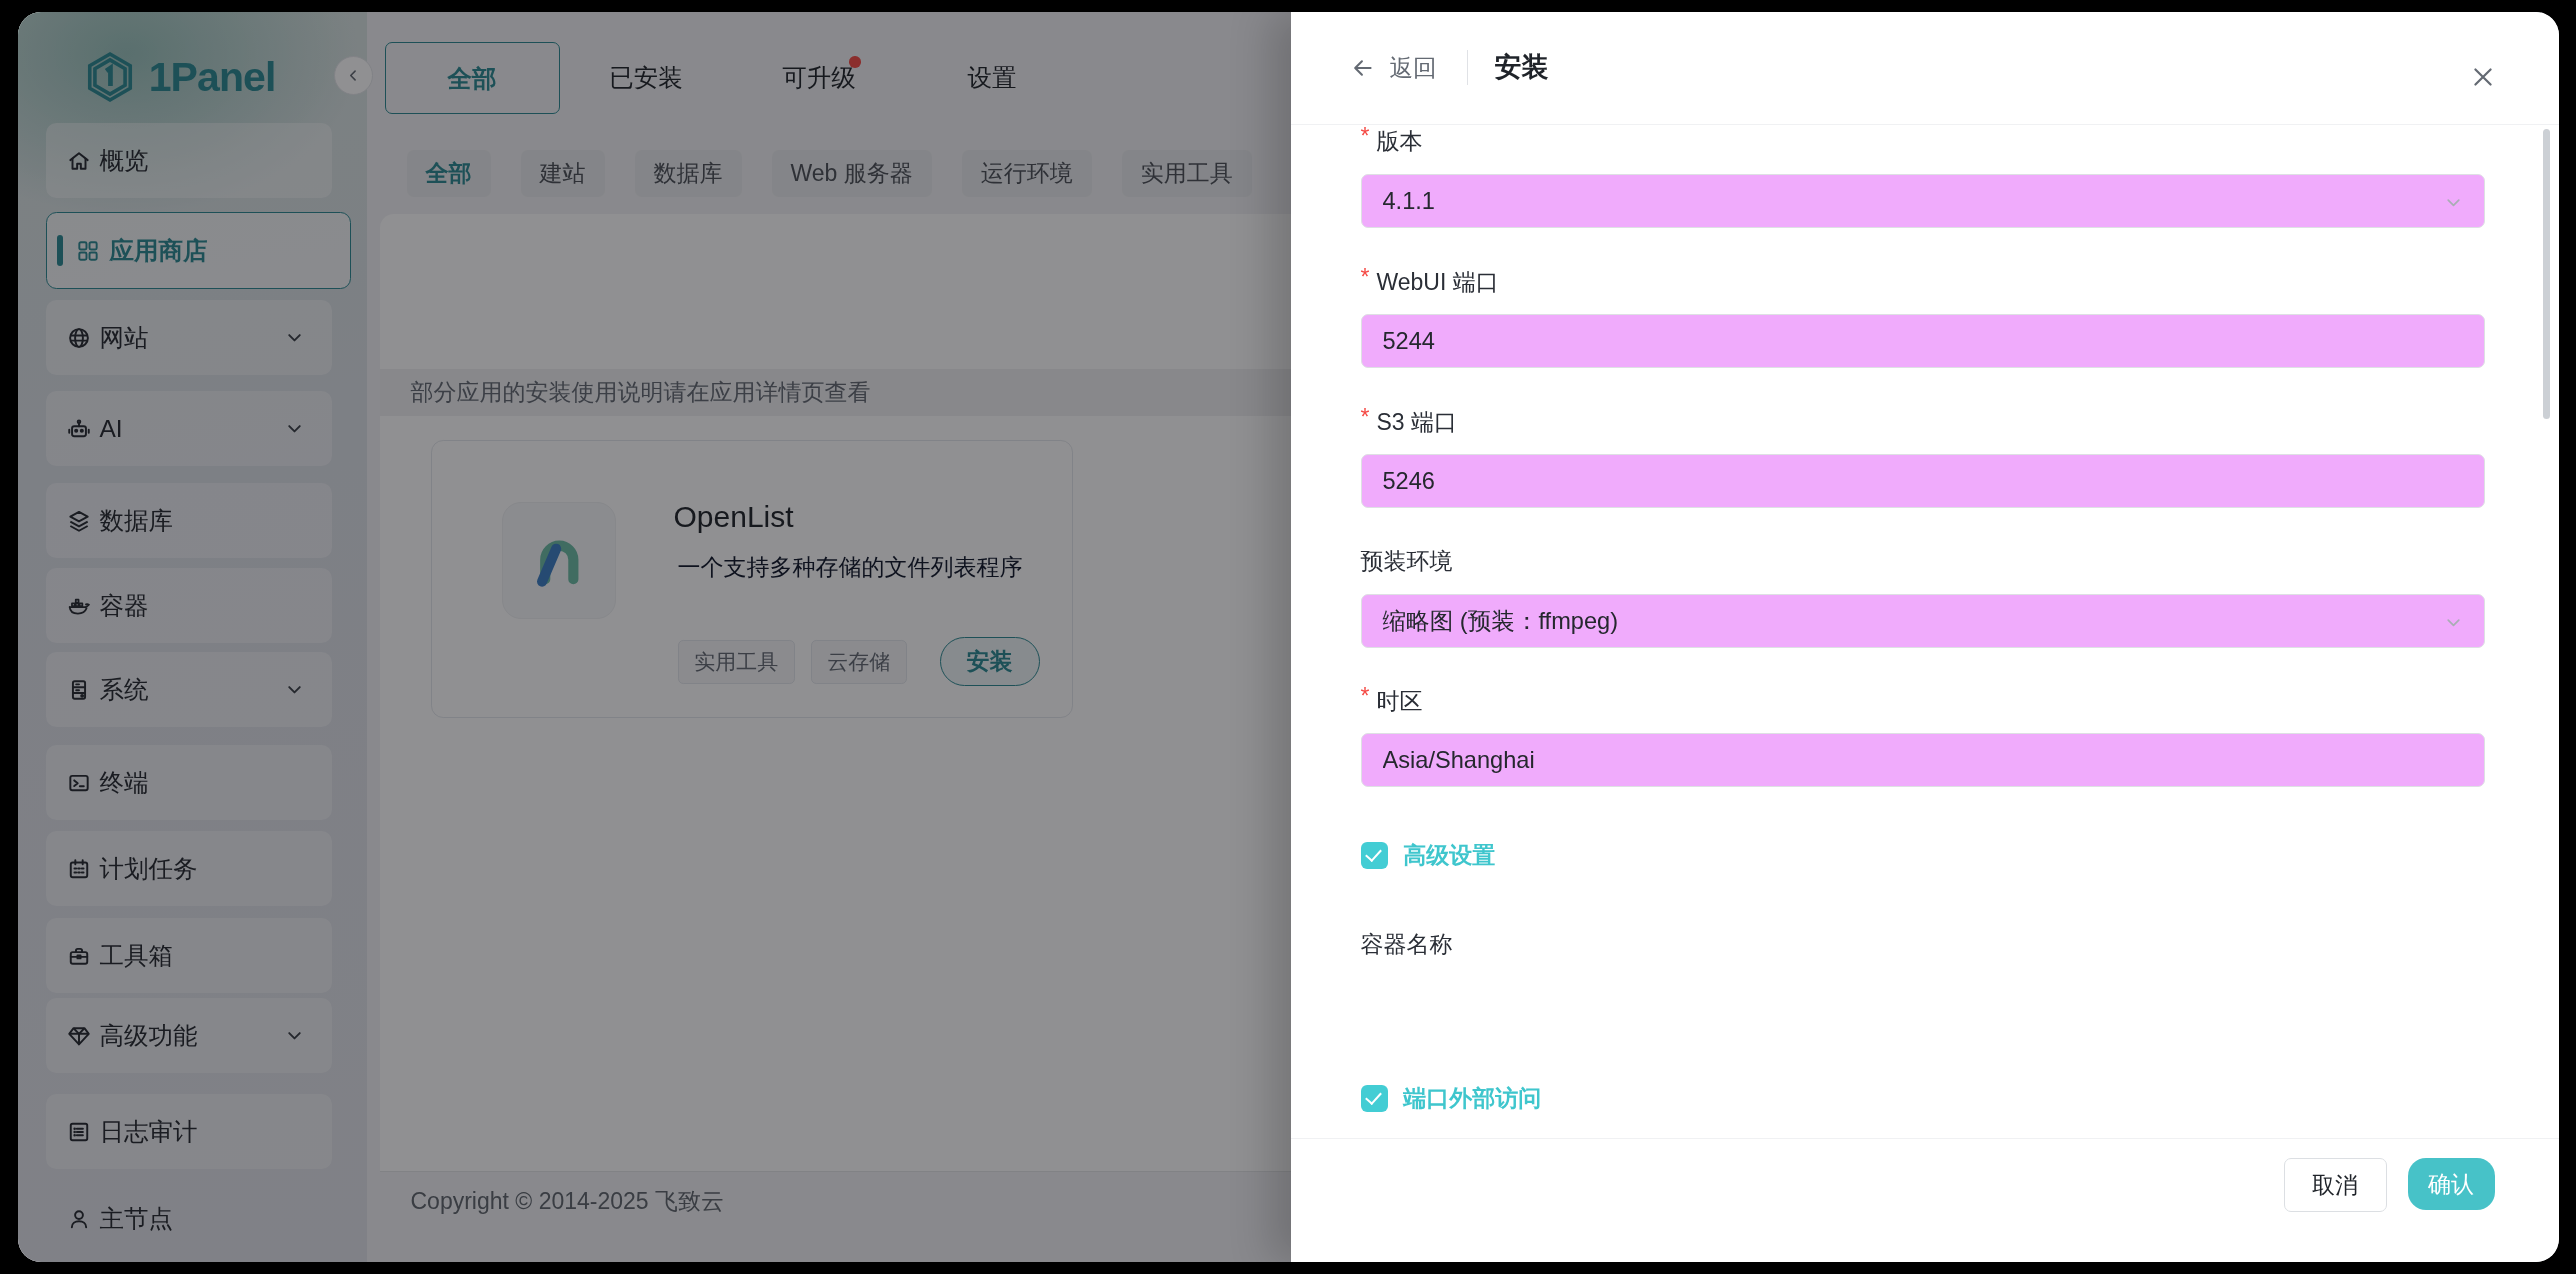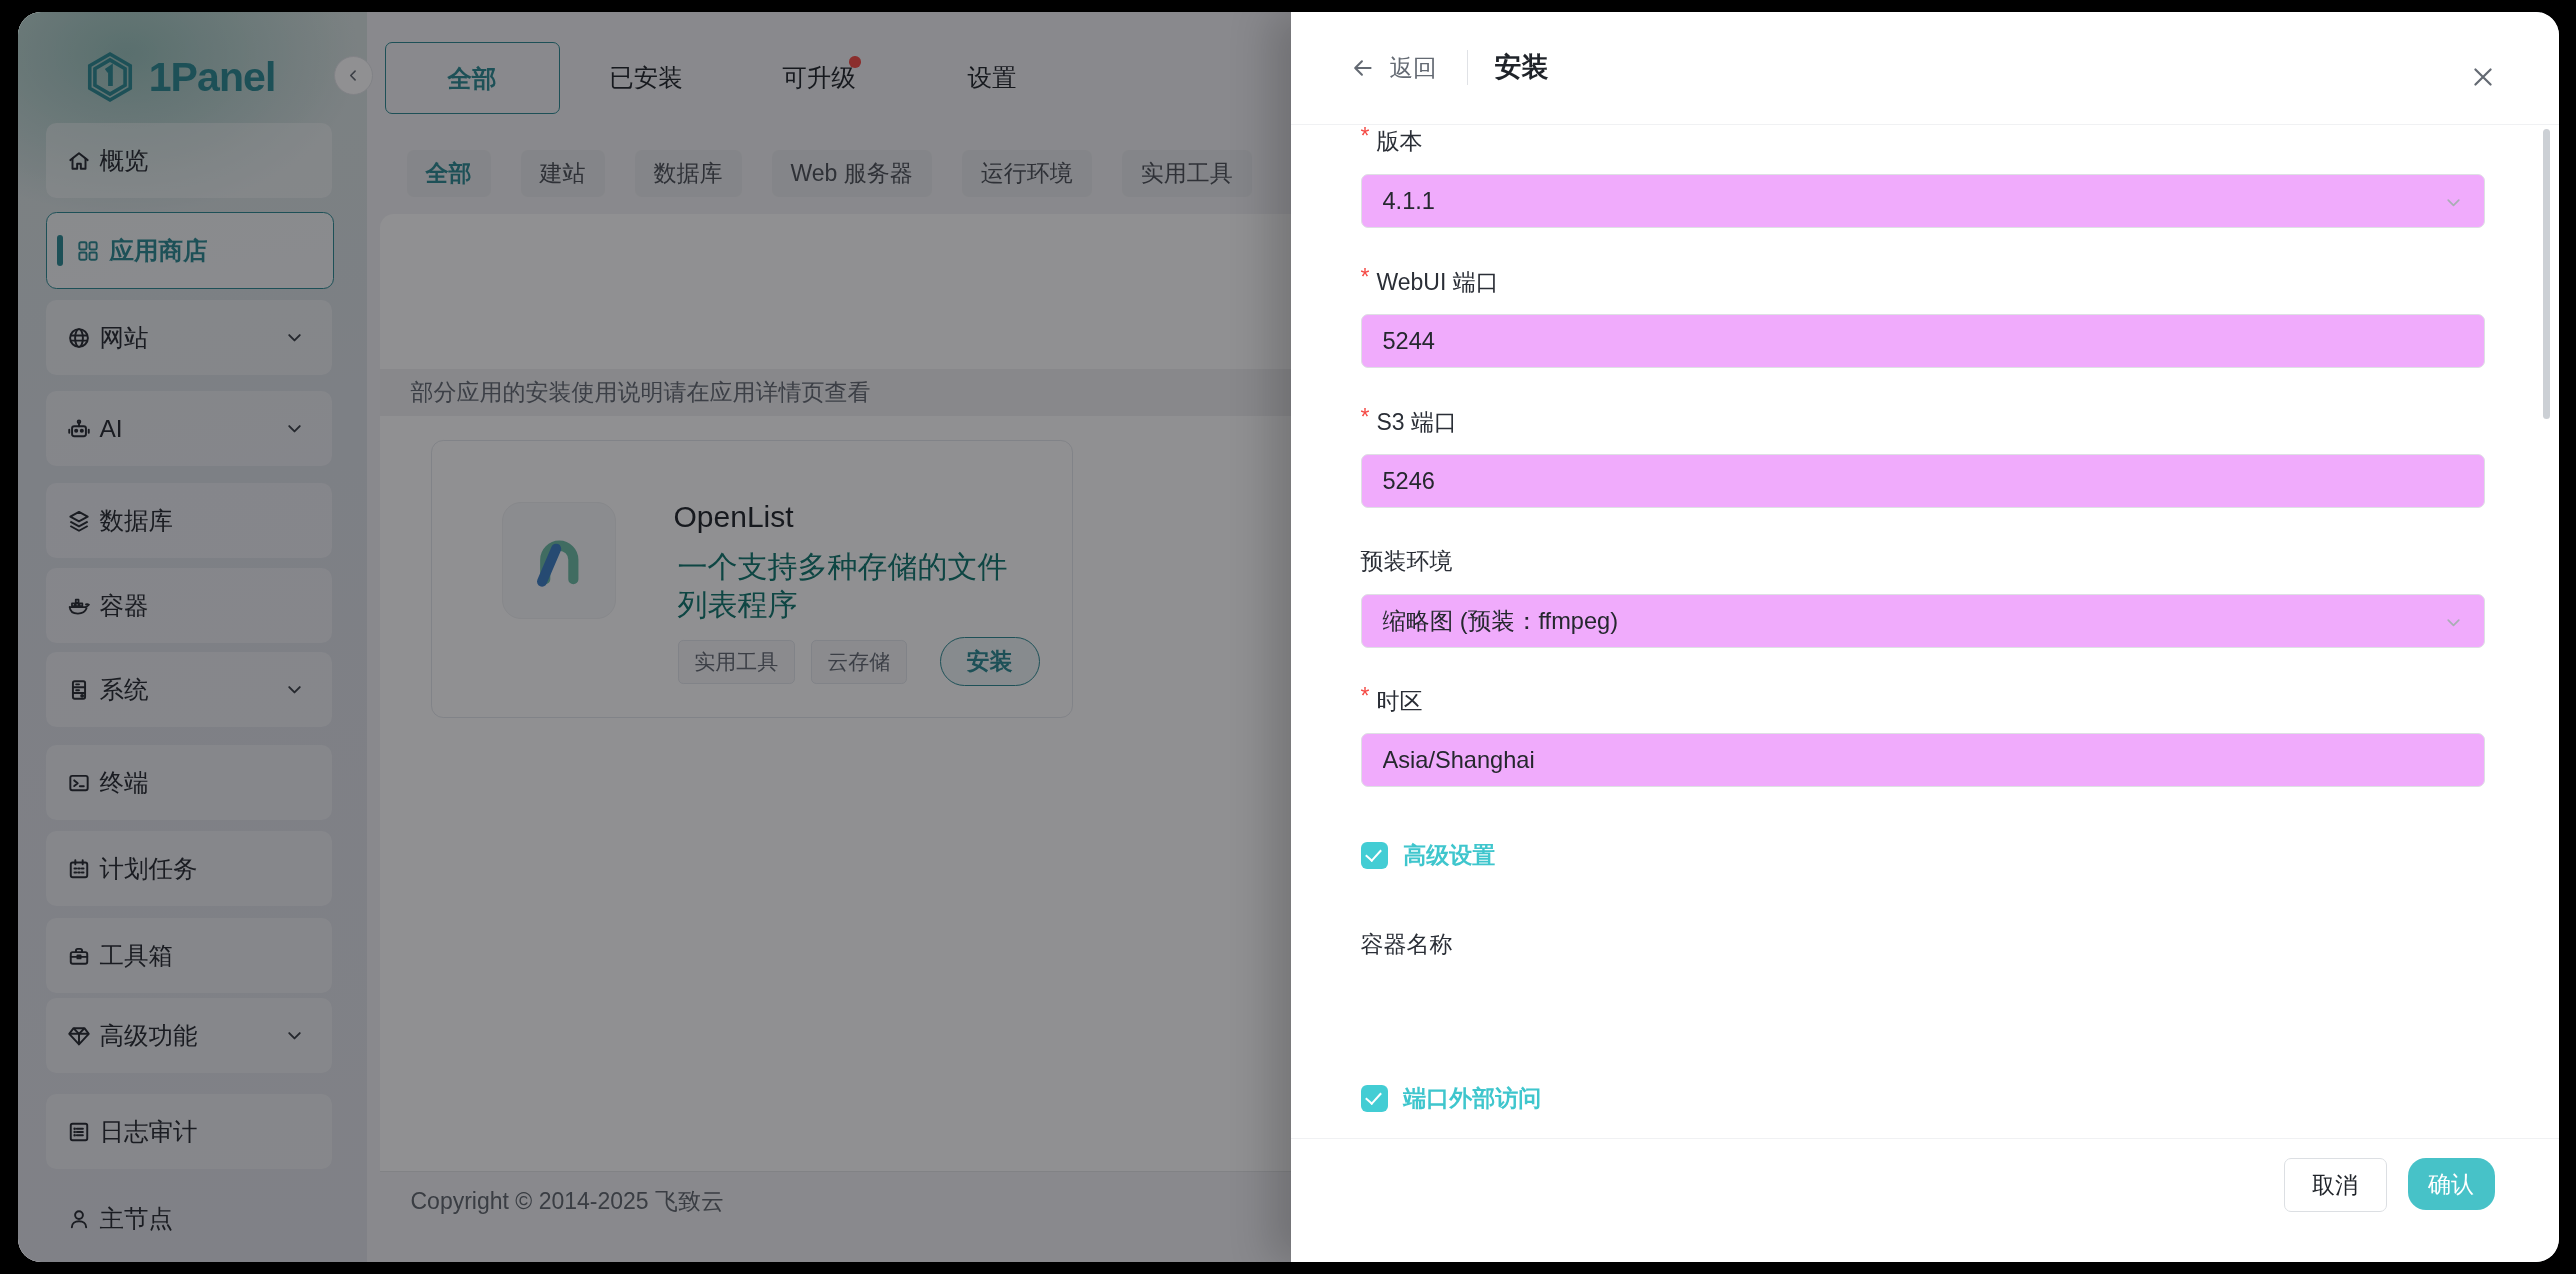--- a/index.html
+++ b/index.html
@@ -13,21 +13,21 @@
     background:radial-gradient(ellipse at 40% 40%,rgba(104,168,158,.55),rgba(104,168,158,0) 68%);}
   .logo{position:absolute;left:65px;top:38px;display:flex;align-items:center;gap:12.2px;color:#2b8a93;}
   .logo-text{font-size:41px;font-weight:800;letter-spacing:-0.9px;}
   .collapse-btn{position:absolute;left:316px;top:44px;width:37px;height:37px;border-radius:50%;
     background:#fff;border:0.9px solid #e3e5e9;display:flex;align-items:center;justify-content:center;color:#646a73;z-index:3;}
   .side-item{position:absolute;left:28px;width:286px;height:75px;border-radius:10.5px;
     background:rgba(255,255,255,.42);display:flex;align-items:center;color:#262a30;}
   .side-item .s-icon{position:absolute;left:20px;width:26px;height:26px;}
   .side-item .s-label{position:absolute;left:54px;font-size:24.5px;}
   .side-item .s-chevron{position:absolute;right:26px;width:23px;height:23px;color:#3a3f46;}
-  .side-item.selected{border:1.7px solid #2b8a93;background:rgba(255,255,255,.68);color:#2b8a93;}
+  .side-item.selected{border:1.7px solid #2b8a93;background:rgba(255,255,255,.68);color:#2b8a93;padding-left:17px;}
   .side-item.selected .s-icon{left:28px;}
   .side-item.selected .s-label{left:63px;font-weight:600;}
   .side-item.selected .s-indicator{position:absolute;left:10.5px;top:22px;width:6.1px;height:31px;border-radius:3.5px;background:#2b8a93;}
   .side-item.naked{background:transparent;}
 
   
   .tabs{position:absolute;left:367px;top:30px;height:70px;display:flex;z-index:1;}
   .tab{width:173px;height:70px;display:flex;align-items:center;justify-content:center;
     font-size:24.5px;color:#1f2329;position:relative;border-radius:7px;}
   .tab.selected{border:1.7px solid #2b8a93;color:#2b8a93;font-weight:600;}
@@ -45,21 +45,21 @@
   .btn-ghost-teal{height:54px;padding:0 23px;border:1.7px solid #2b8a93;border-radius:7px;
     background:rgba(43,138,147,.05);color:#2b8a93;font-size:23px;display:flex;align-items:center;font-weight:500;}
   .notice{position:absolute;left:362px;right:0;top:357px;height:47px;background:#f0f1f3;display:flex;align-items:center;z-index:1;}
   .notice span{margin-left:31px;font-size:23px;color:#646a73;}
 
   .app-card{position:absolute;left:413px;top:428px;width:640px;height:276px;border:0.9px solid #e4e7ec;
     border-radius:12.2px;background:#fff;z-index:1;}
   .app-icon{position:absolute;left:70px;top:61px;width:112px;height:115px;border-radius:19px;
     background:#f6f7f9;border:0.9px solid #eef0f2;display:flex;align-items:center;justify-content:center;}
   .app-title{position:absolute;left:242px;top:59px;font-size:30px;color:#1f2329;font-weight:500;}
-  .app-desc{position:absolute;left:246px;top:107px;width:358px;font-size:30px;line-height:38px;color:#0f766e;}
+  .app-desc{position:absolute;left:246px;top:107px;width:358px;font-size:23px;line-height:38px;color:#0f172a;}
   .app-tags{position:absolute;left:246px;top:199px;display:flex;gap:15.7px;}
   .app-tag{height:42px;padding:0 15.7px;border:0.9px solid #e4e7ec;border-radius:5.2px;background:#f5f6f8;
     color:#646a73;font-size:21px;display:flex;align-items:center;}
   .install-pill{position:absolute;left:508px;top:196px;height:47px;padding:0 26px;border:1.7px solid #2b8a93;
     border-radius:872px;background:rgba(43,138,147,.08);color:#2b8a93;font-size:23px;font-weight:600;
     display:flex;align-items:center;}
   .footer-divider{position:absolute;left:362px;right:0;top:1159px;height:0.9px;background:#e3e5e8;z-index:1;}
   .copyright{position:absolute;left:393px;top:1174px;font-size:23px;color:#60666e;z-index:1;}
 
   

